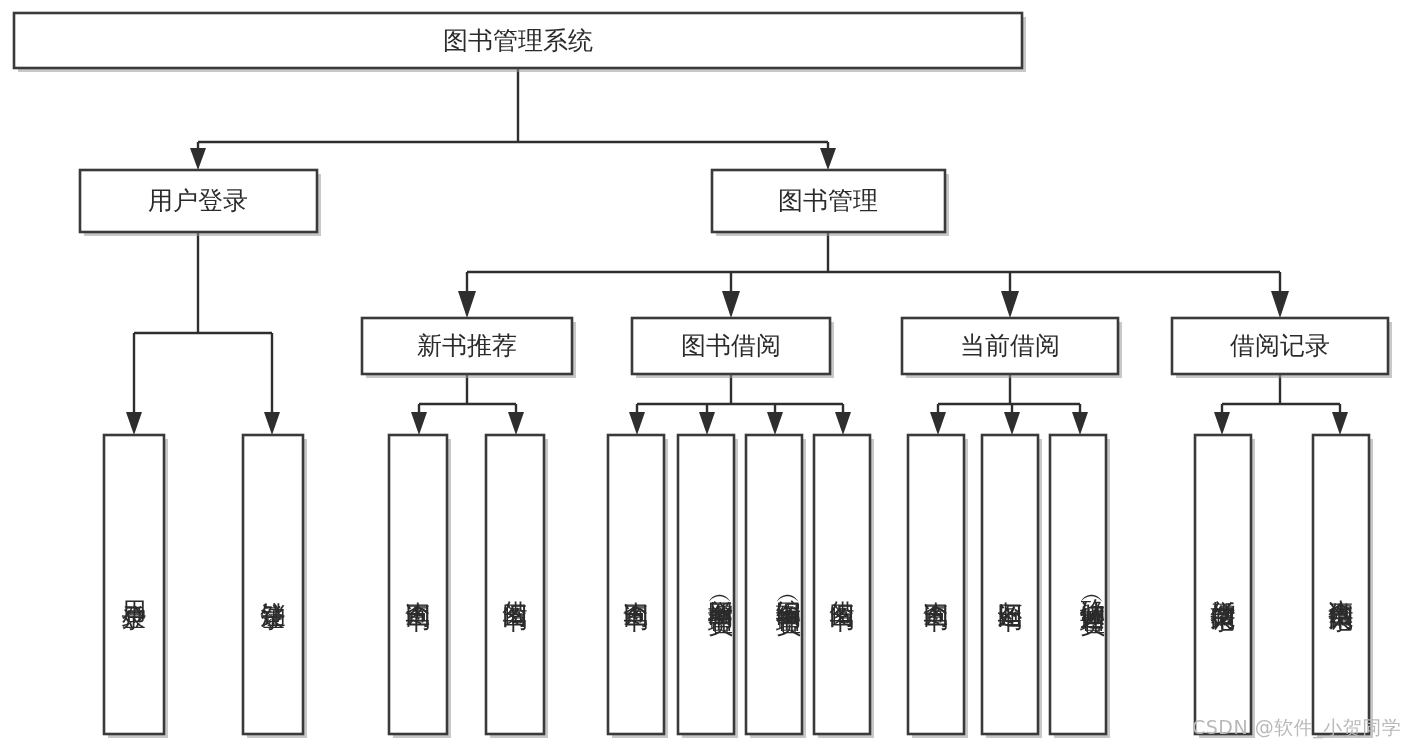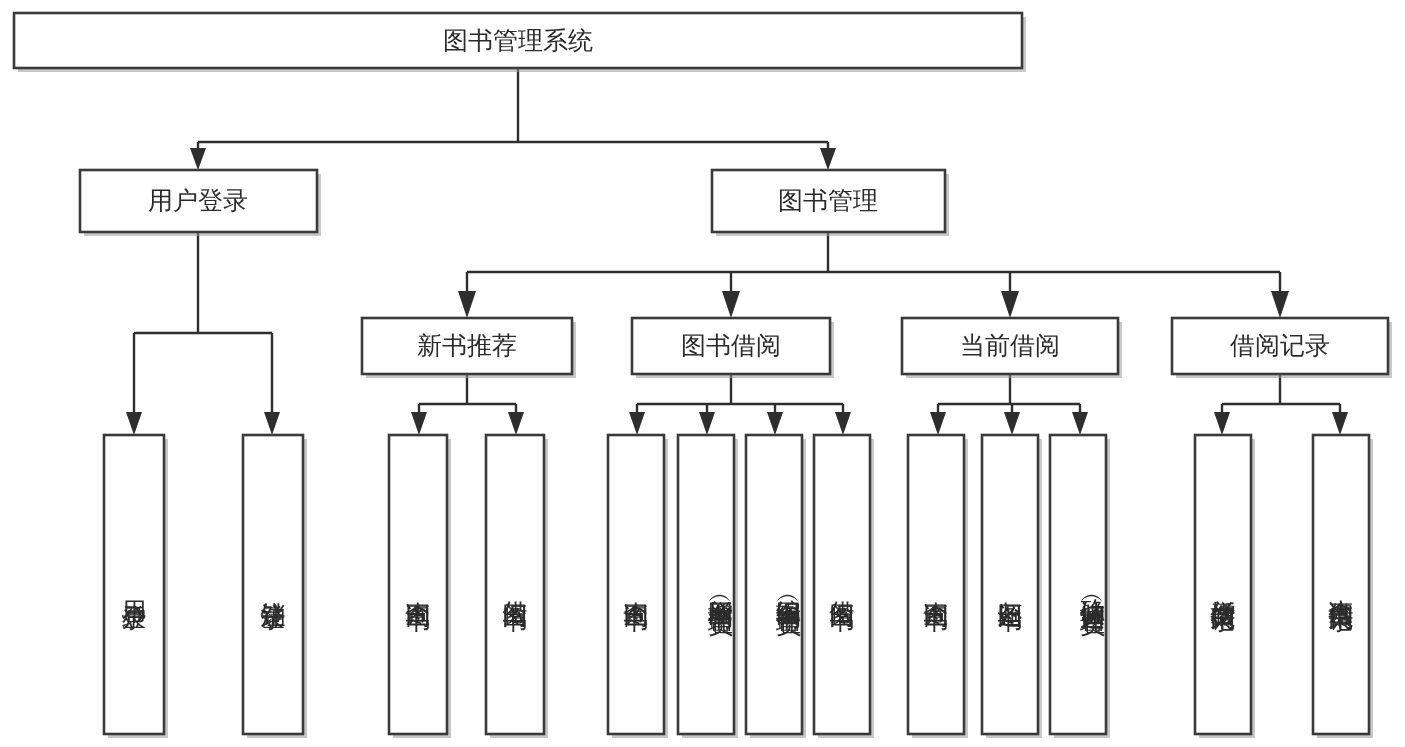--- a/index.html
+++ b/index.html
@@ -238,14 +238,15 @@
   <div class="label-vertical" style="left:908px; top:435px; width:56px; height:299px;">查询图书</div>
 
   <div class="label-vertical" style="left:982px; top:435px; width:56px; height:299px;">归还图书</div>
 
   <div class="label-vertical" style="left:1050px; top:435px; width:56px; height:299px; align-items:flex-start; padding-top:6px; box-sizing:border-box;">确认归还（管理员）</div>
 
   <div class="label-vertical" style="left:1195px; top:435px; width:56px; height:299px;">新增借阅记录</div>
 
   <div class="label-vertical" style="left:1313px; top:435px; width:56px; height:299px;">查询借阅记录</div>
 
+  <div class="watermark" style="left:1192px; top:715px;">CSDN @软件_小贺同学</div>
 
 </div>
 
 </body></html>

